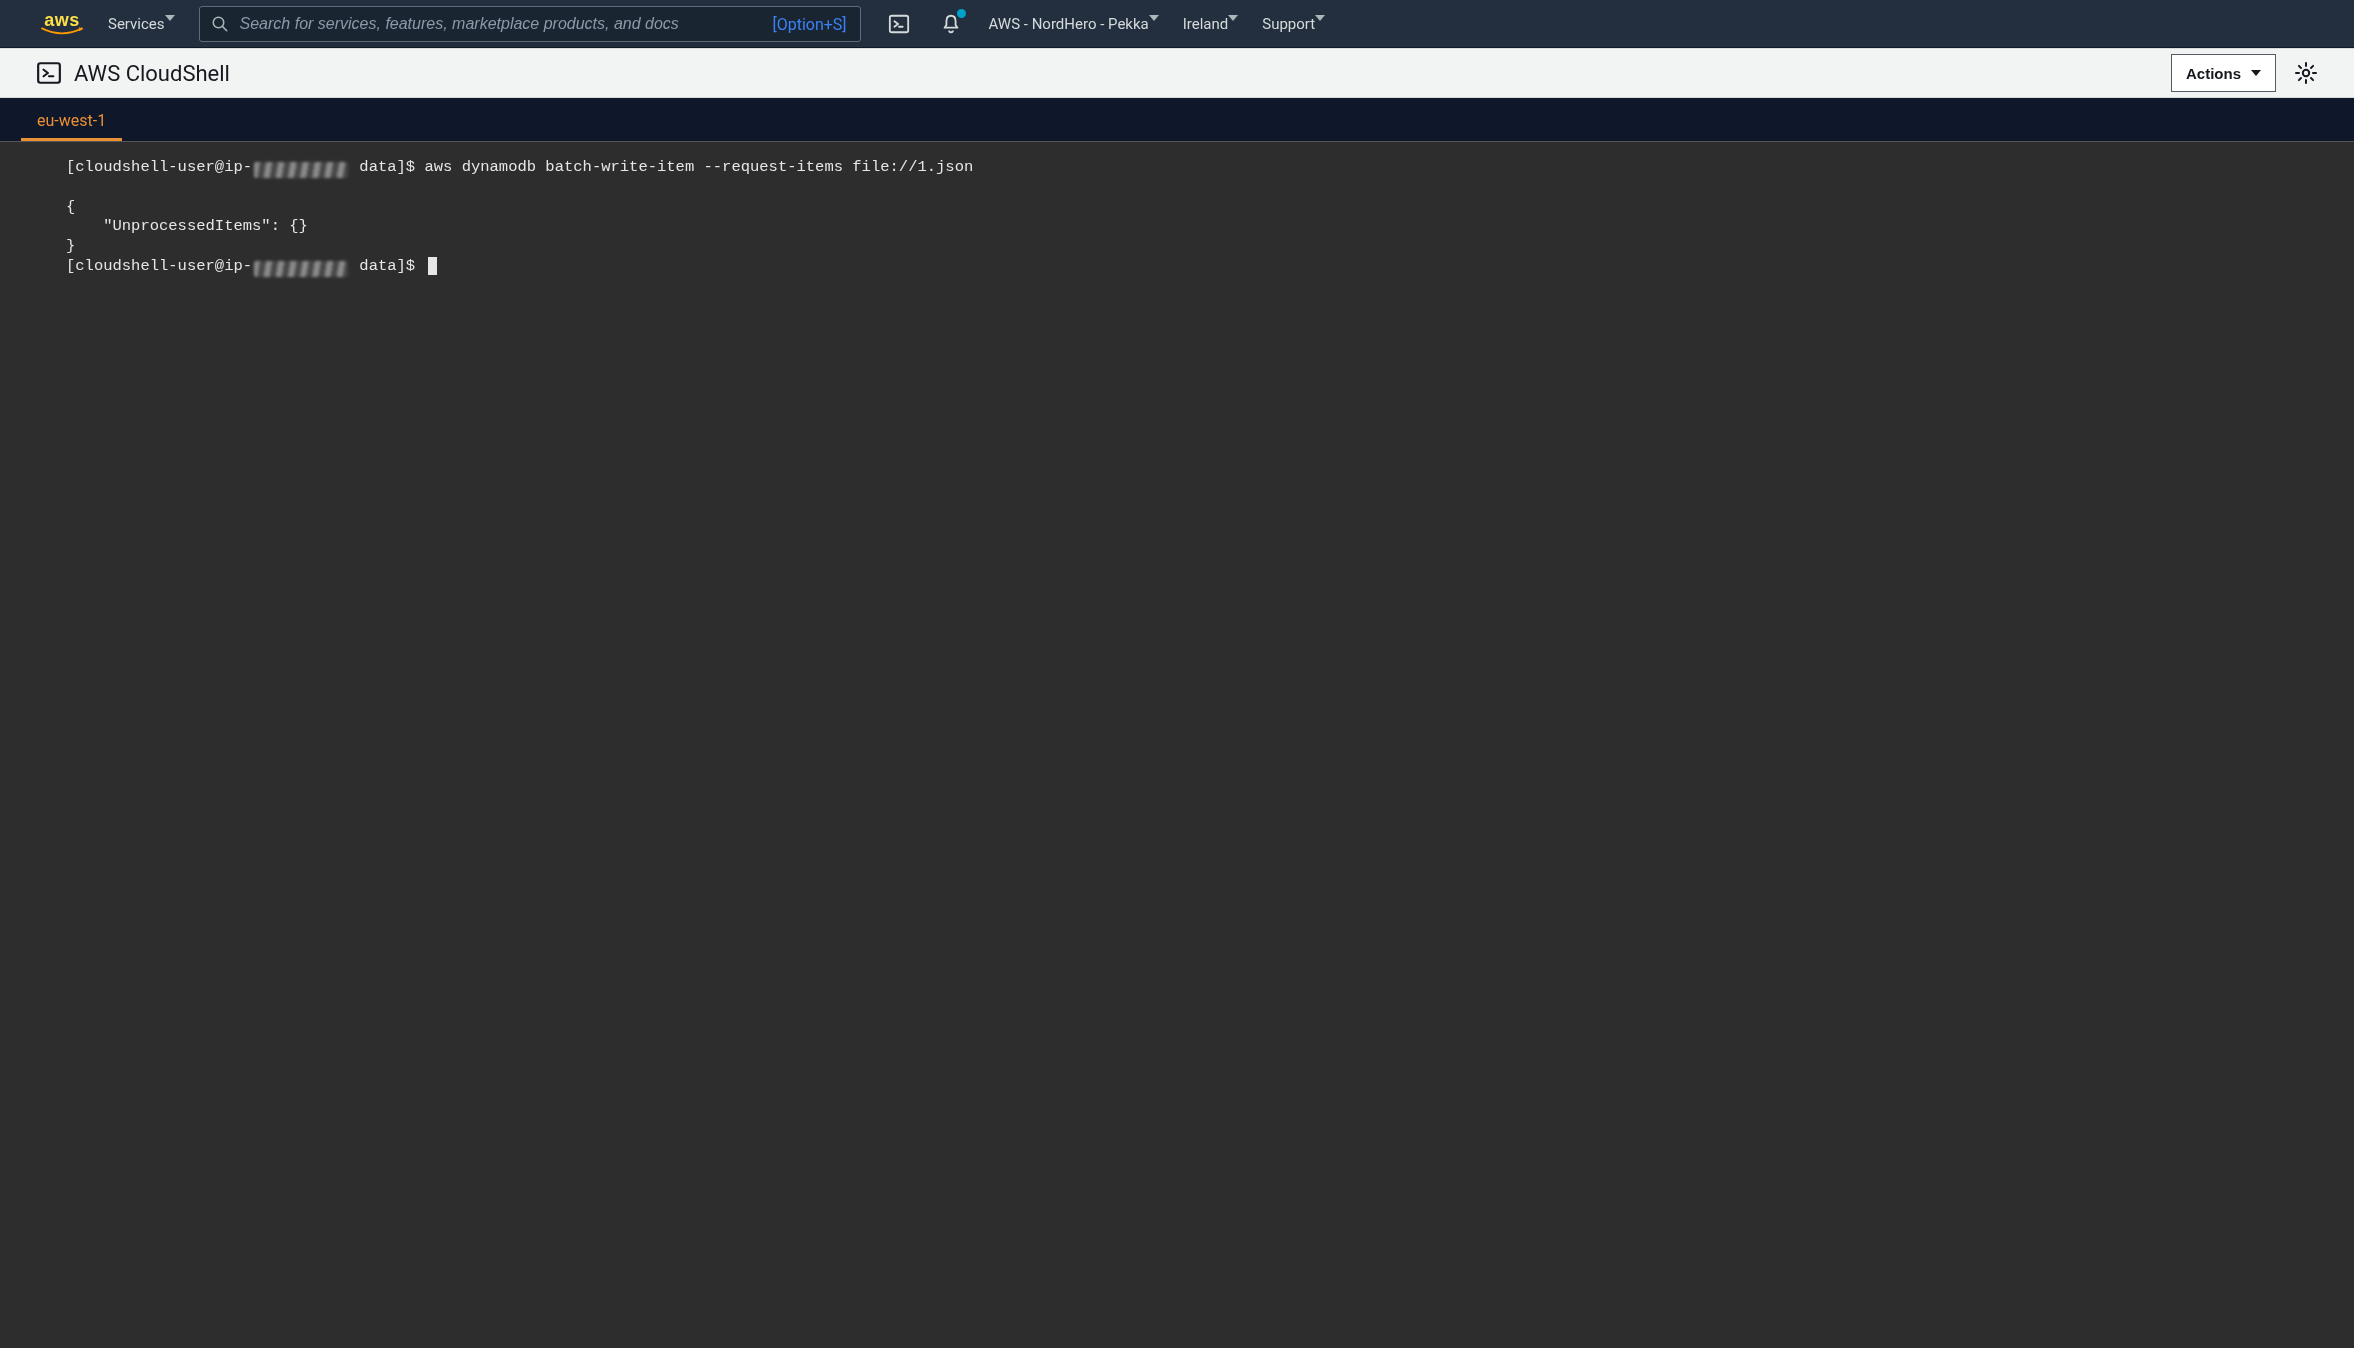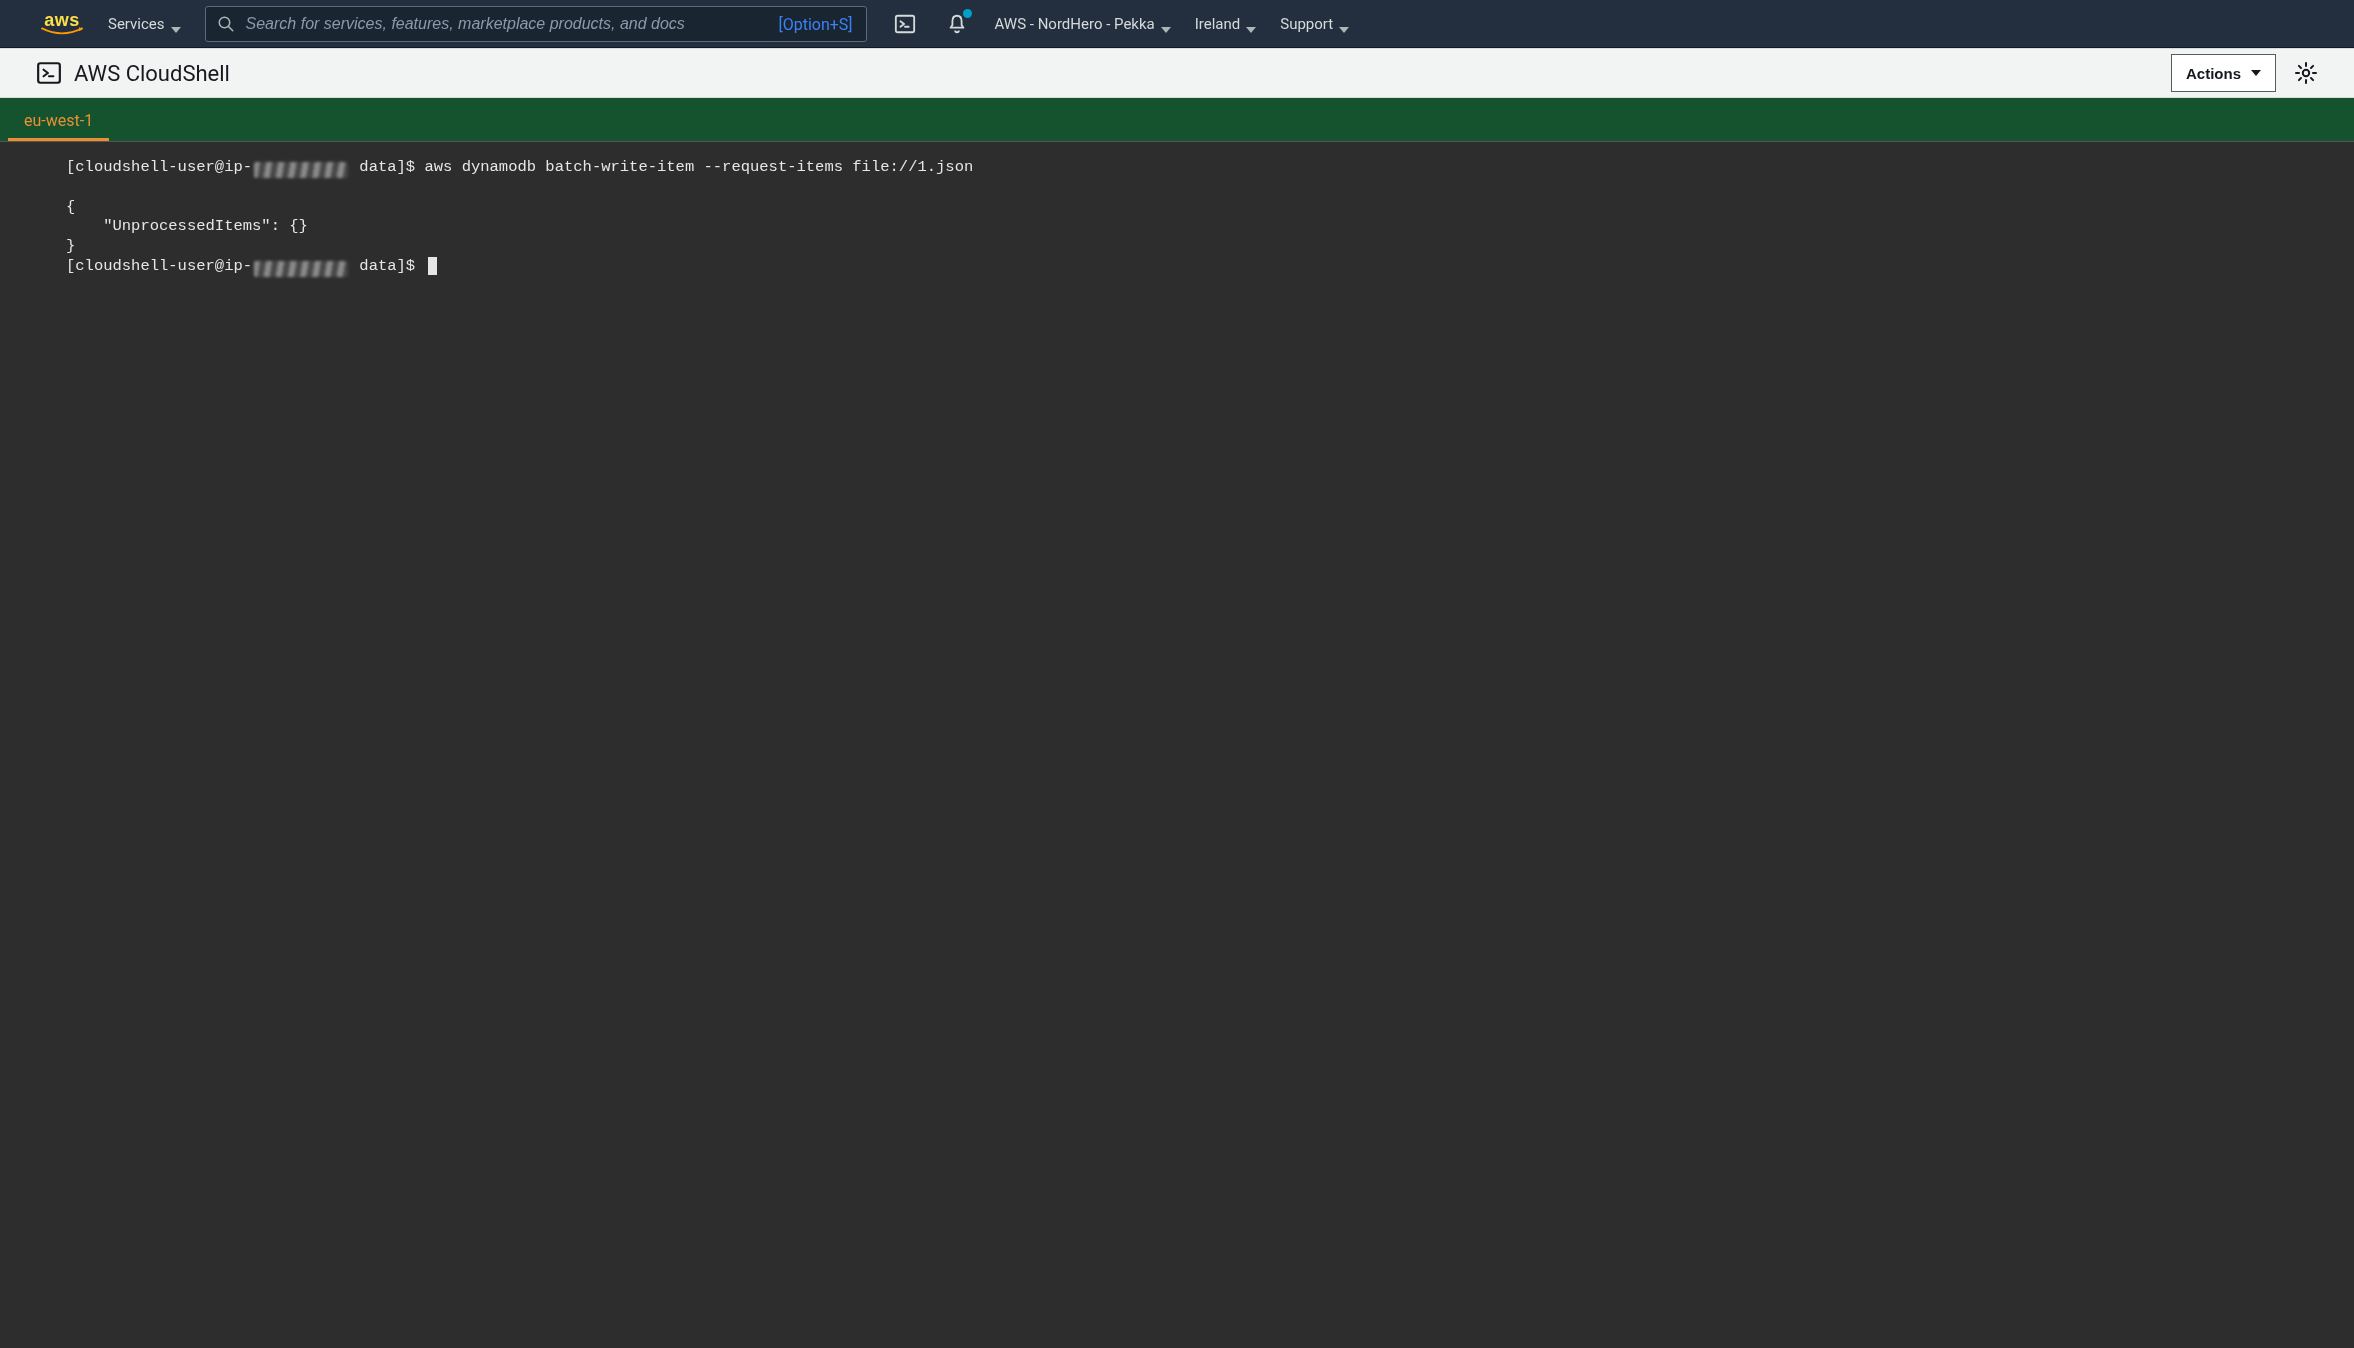--- a/index.html
+++ b/index.html
@@ -14,21 +14,21 @@
     align-items: center;
     padding: 0 20px 0 40px;
     gap: 24px;
     color: #d5dbdb;
     font-size: 15px;
     border-bottom: 1px solid #111823;
   }
   .aws-logo { display:flex; flex-direction:column; align-items:center; line-height:1; color:#fde047; }
   .aws-logo-text { font-weight:700; font-size:18px; letter-spacing:0.5px; font-family: Arial, sans-serif; }
   .aws-smile { width:44px; height:10px; margin-top:-2px; }
-  .nav-item { display:flex; align-items:flex-end; gap:6px; cursor:pointer; white-space:nowrap; }
+  .nav-item { display:flex; align-items:flex-start; gap:0; cursor:pointer; white-space:nowrap; }
   .caret-down { width:0; height:0; border-left:5px solid transparent; border-right:5px solid transparent; border-top:6px solid #aab7b8; }
   .search-wrap { flex:0 0 auto; width:662px; position:relative; }
   .search-input {
     width:100%; height:36px; background:#1a2532; border:1px solid #5f6b7a; border-radius:3px;
     color:#d5dbdb; font-size:16px; font-style:italic; padding:0 110px 0 40px; outline:none;
   }
   .search-input::placeholder { color:#8d99a8; font-style:italic; }
   .search-icon-svg { position:absolute; left:12px; top:50%; transform:translateY(-50%); }
   .search-shortcut { position:absolute; right:14px; top:50%; transform:translateY(-50%); color:#3b82f6; font-size:16px; }
   .nav-icon-box { display:flex; align-items:center; justify-content:center; width:28px; height:28px; cursor:pointer; position:relative; }
@@ -43,21 +43,21 @@
   .title-text { font-size:22px; font-weight:400; }
   .subheader-right { display:flex; align-items:center; gap:18px; }
   .actions-btn {
     background:#fff; border:1px solid #545b64; color:#16191f; font-weight:700; font-size:15px;
     height:38px; padding:0 14px; display:flex; align-items:center; gap:10px; cursor:pointer; border-radius:0;
   }
   .gear-btn { cursor:pointer; display:flex; align-items:center; justify-content:center; }
 
   
   .tabs-row {
-    background:#14532d; height:44px; display:flex; align-items:flex-end; padding:0 8px;
+    background:#0f172a; height:44px; display:flex; align-items:flex-end; padding:0 21px;
     border-bottom:1px solid #555;
   }
   .tab {
     color:#eb8f34; font-size:16px; padding:10px 16px 8px; cursor:pointer;
     border-bottom:3px solid #eb8f34; font-weight:400;
   }
 
   
   .terminal {
     flex:1; background:#2d2d2d; color:#e6e6e6;

